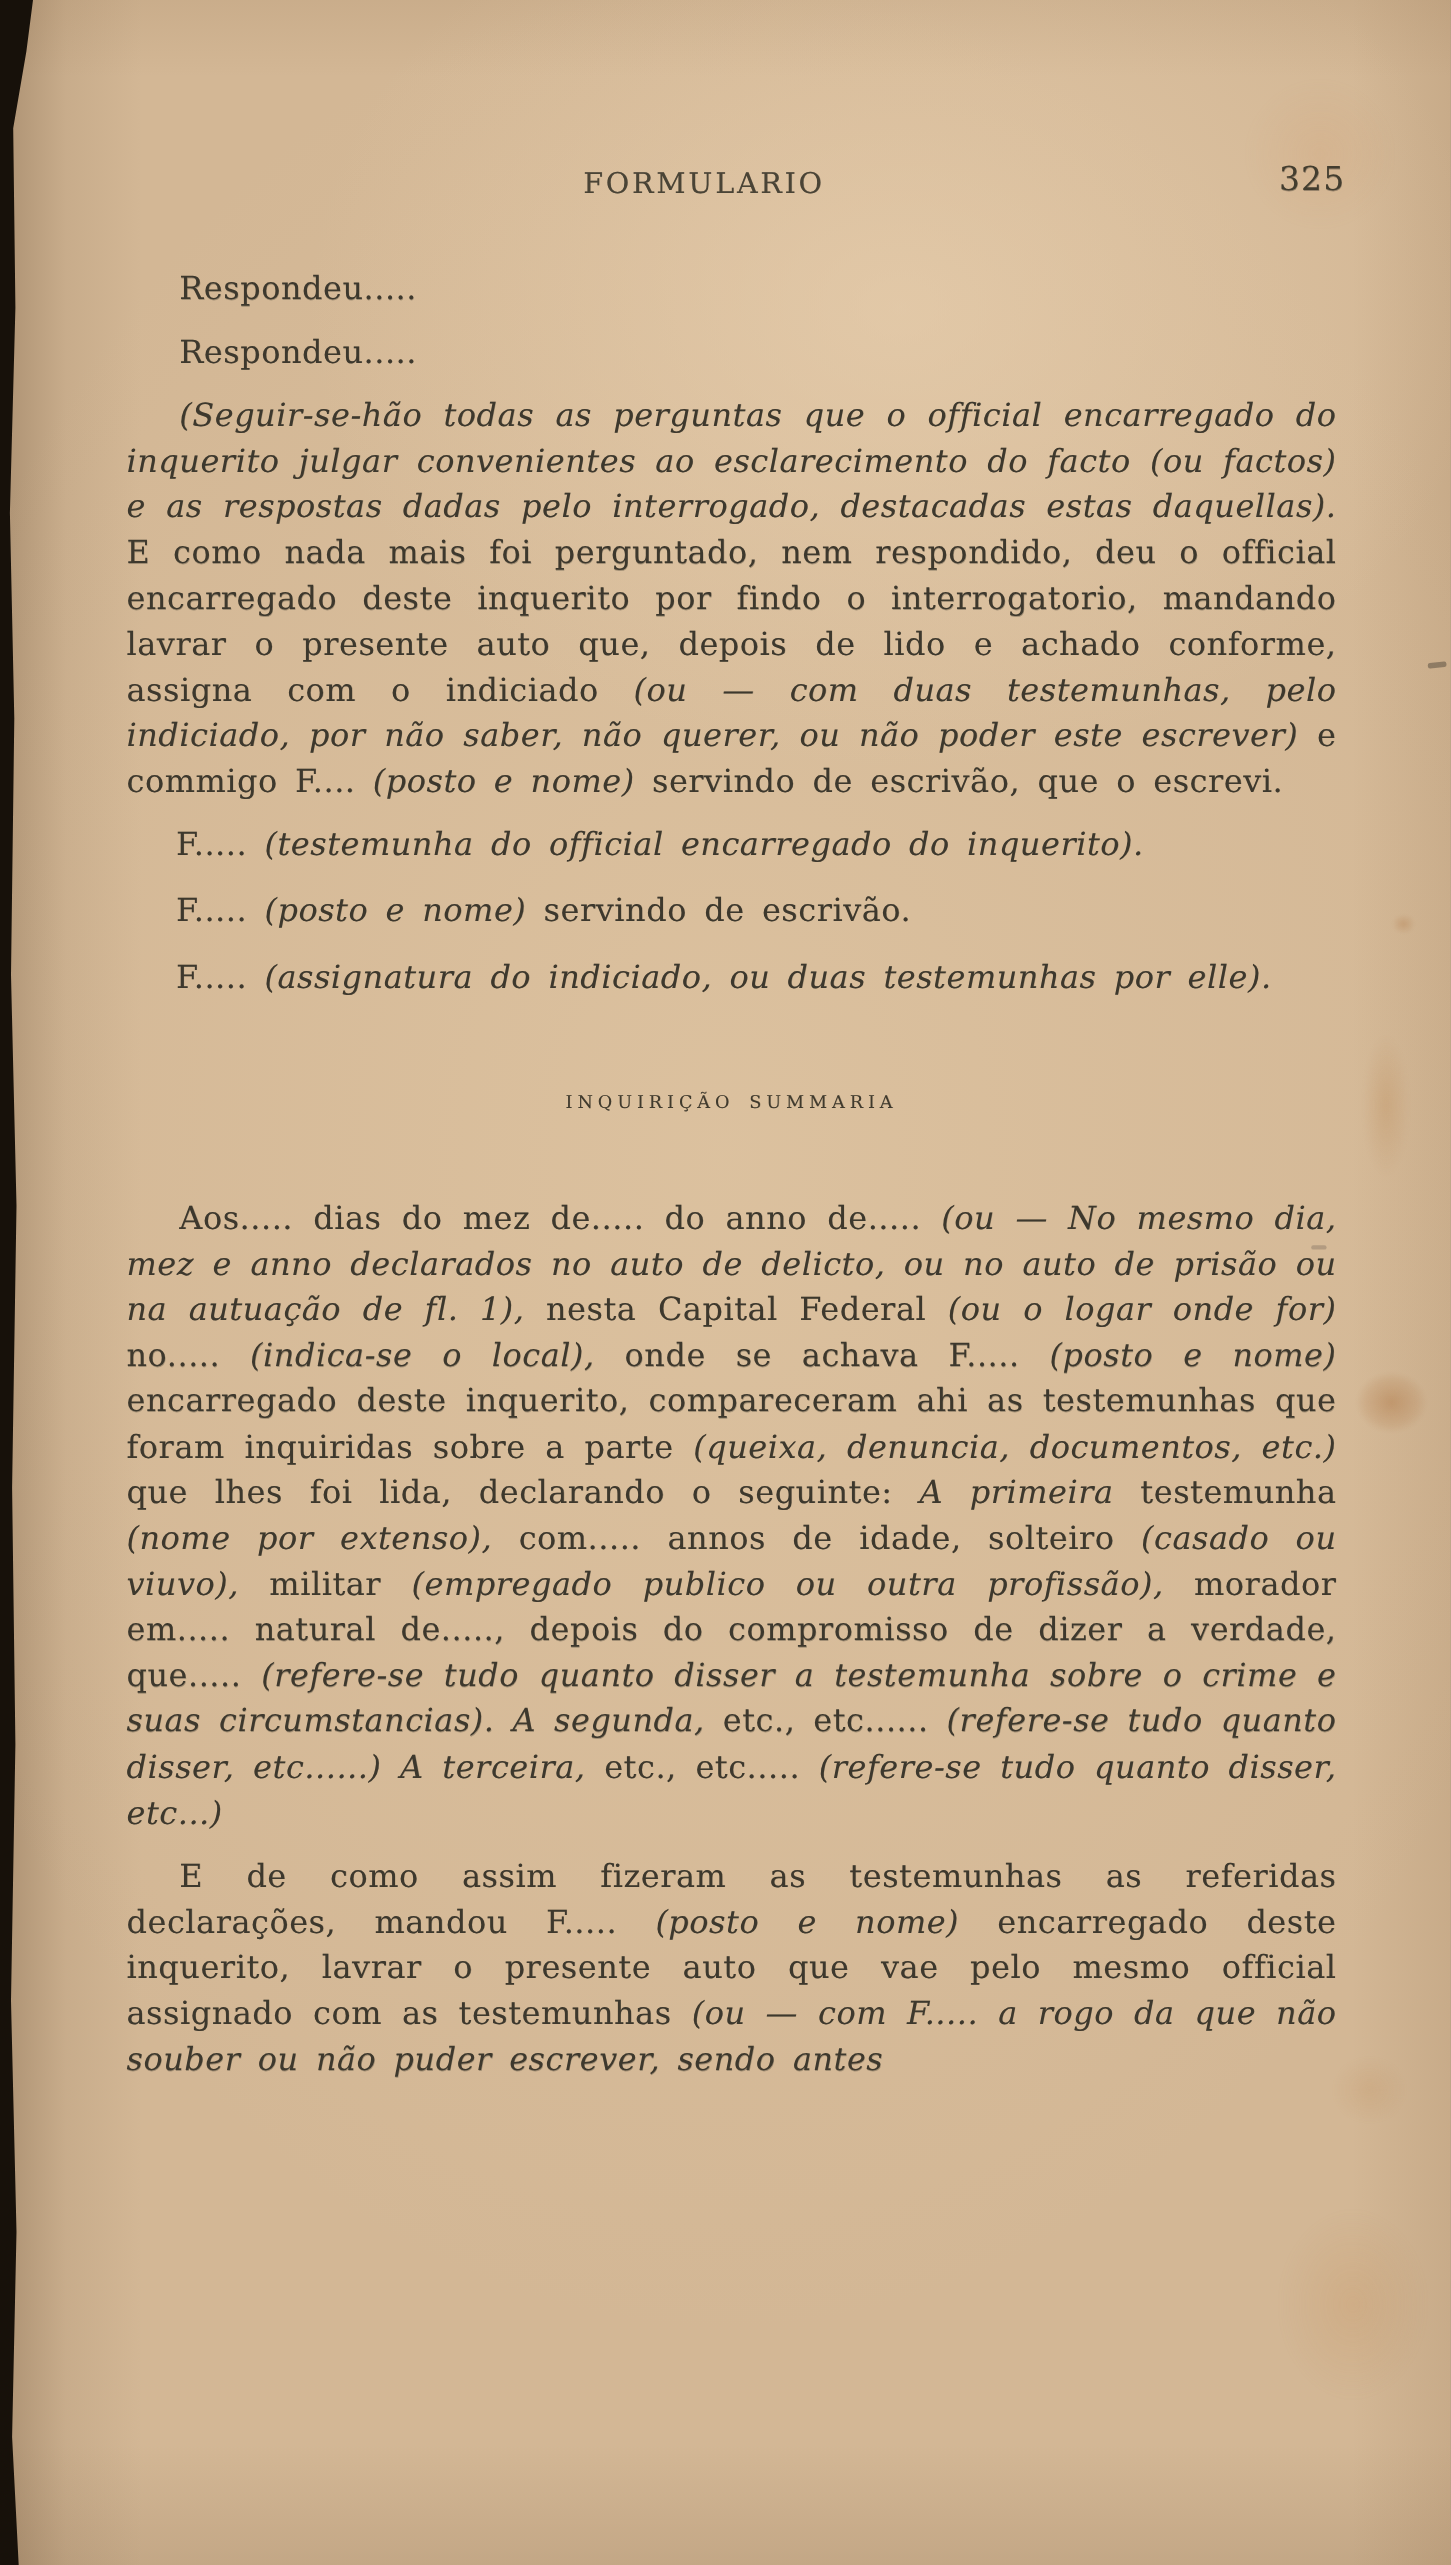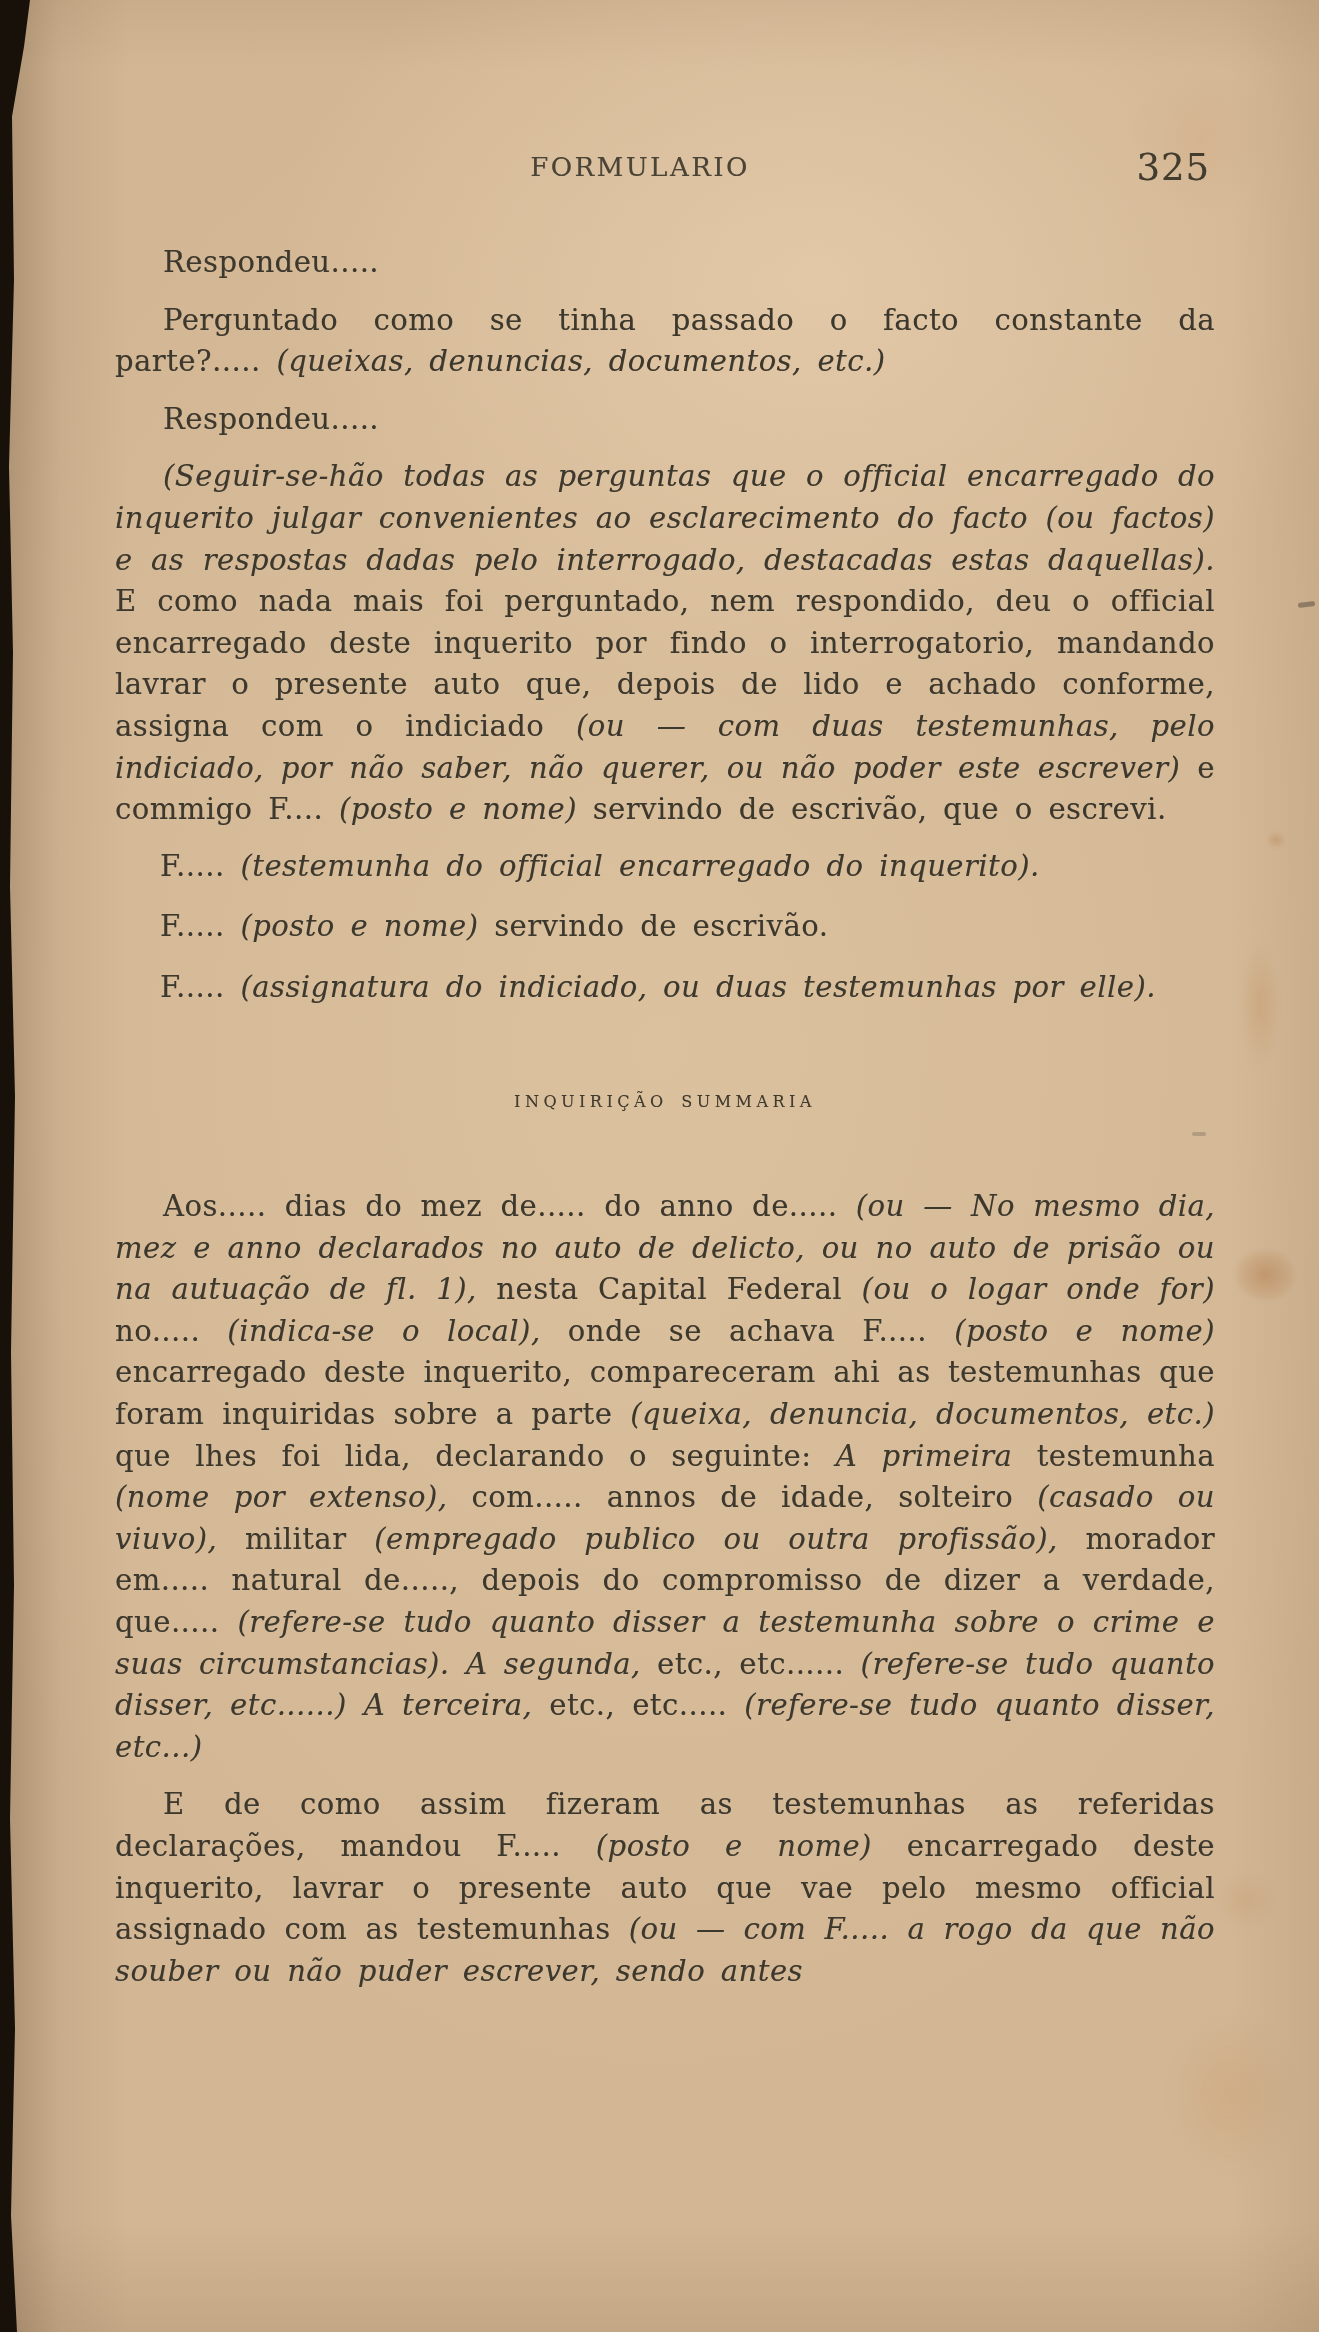--- a/index.html
+++ b/index.html
@@ -43,22 +43,22 @@
 
   .running-title{
     position:absolute;left:0;top:152px;width:1280px;
     text-align:center;
     font-size:26px;letter-spacing:2.5px;
     color:#4a4436;
     text-shadow:0.3px 0.4px 0.5px rgba(61,56,45,0.4);
     z-index:5;
   }
   .page-number{
-    position:absolute;right:109px;top:146px;
-    font-size:37px;letter-spacing:1px;
+    position:absolute;right:96px;top:146px;
+    font-size:30px;letter-spacing:1px;
     color:#433d2f;
     text-shadow:0.3px 0.4px 0.5px rgba(61,56,45,0.4);
     z-index:5;
   }
   .body-text{
     position:absolute;left:115px;top:226px;width:1100px;
     font-size:29px;line-height:41.6px;
     letter-spacing:0.5px;word-spacing:6px;
     text-align:justify;
     text-shadow:0.3px 0.4px 0.5px rgba(61,56,45,0.35);
@@ -87,21 +87,20 @@
   <div class="stain s5"></div>
   <div class="stain s6"></div>
   <div class="stain s7"></div>
   <div class="stain s8"></div>
 
   <div class="running-title">FORMULARIO</div>
   <div class="page-number">325</div>
 
   <div class="body-text">
       <p class="para"><span>Respondeu.....</span></p>
-      <p class="para"><span>Perguntado como se tinha passado o facto constante da parte?..... </span><em>(queixas, denuncias, documentos, etc.)</em></p>
       <p class="para"><span>Respondeu.....</span></p>
       <p class="para"><em>(Seguir-se-hão todas as perguntas que o official encarregado do inquerito julgar convenientes ao esclarecimento do facto (ou factos) e as respostas dadas pelo interrogado, destacadas estas daquellas).</em><span> E como nada mais foi perguntado, nem respondido, deu o official encarregado deste inquerito por findo o interrogatorio, mandando lavrar o presente auto que, depois de lido e achado conforme, assigna com o indiciado </span><em>(ou — com duas testemunhas, pelo indiciado, por não saber, não querer, ou não poder este escrever)</em><span> e commigo F.... </span><em>(posto e nome)</em><span> servindo de escrivão, que o escrevi.</span></p>
       <p class="sig"><span>F..... </span><em>(testemunha do official encarregado do inquerito).</em></p>
       <p class="sig"><span>F..... </span><em>(posto e nome)</em><span> servindo de escrivão.</span></p>
       <p class="sig"><span>F..... </span><em>(assignatura do indiciado, ou duas testemunhas por elle).</em></p>
       <h2 class="heading"><span>INQUIRIÇÃO SUMMARIA</span></h2>
       <p class="para"><span>Aos..... dias do mez de..... do anno de..... </span><em>(ou — No mesmo dia, mez e anno declarados no auto de delicto, ou no auto de prisão ou na autuação de fl. 1),</em><span> nesta Capital Federal </span><em>(ou o logar onde for)</em><span> no..... </span><em>(indica-se o local),</em><span> onde se achava F..... </span><em>(posto e nome)</em><span> encarregado deste inquerito, compareceram ahi as testemunhas que foram inquiridas sobre a parte </span><em>(queixa, denuncia, documentos, etc.)</em><span> que lhes foi lida, declarando o seguinte: </span><em>A primeira</em><span> testemunha </span><em>(nome por extenso),</em><span> com..... annos de idade, solteiro </span><em>(casado ou viuvo),</em><span> militar </span><em>(empregado publico ou outra profissão),</em><span> morador em..... natural de....., depois do compromisso de dizer a verdade, que..... </span><em>(refere-se tudo quanto disser a testemunha sobre o crime e suas circumstancias). A segunda,</em><span> etc., etc...... </span><em>(refere-se tudo quanto disser, etc......)</em><span> </span><em>A terceira,</em><span> etc., etc..... </span><em>(refere-se tudo quanto disser, etc...)</em></p>
       <p class="para"><span>E de como assim fizeram as testemunhas as referidas declarações, mandou F..... </span><em>(posto e nome)</em><span> encarregado deste inquerito, lavrar o presente auto que vae pelo mesmo official assignado com as testemunhas </span><em>(ou — com F..... a rogo da que não souber ou não puder escrever, sendo antes</em></p>
     </div>
 </div>

